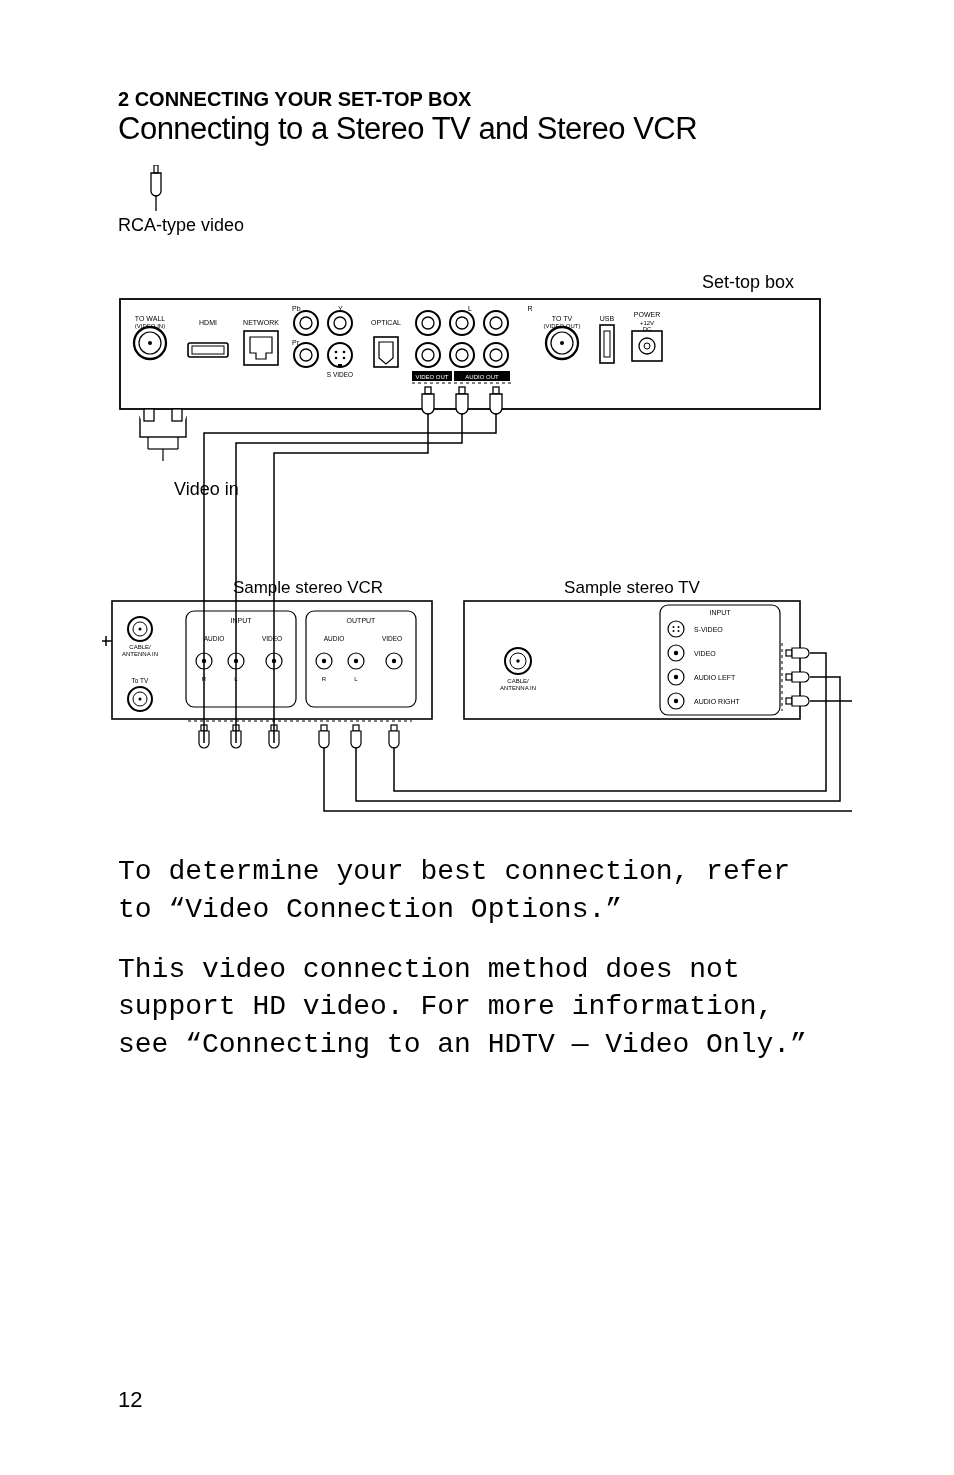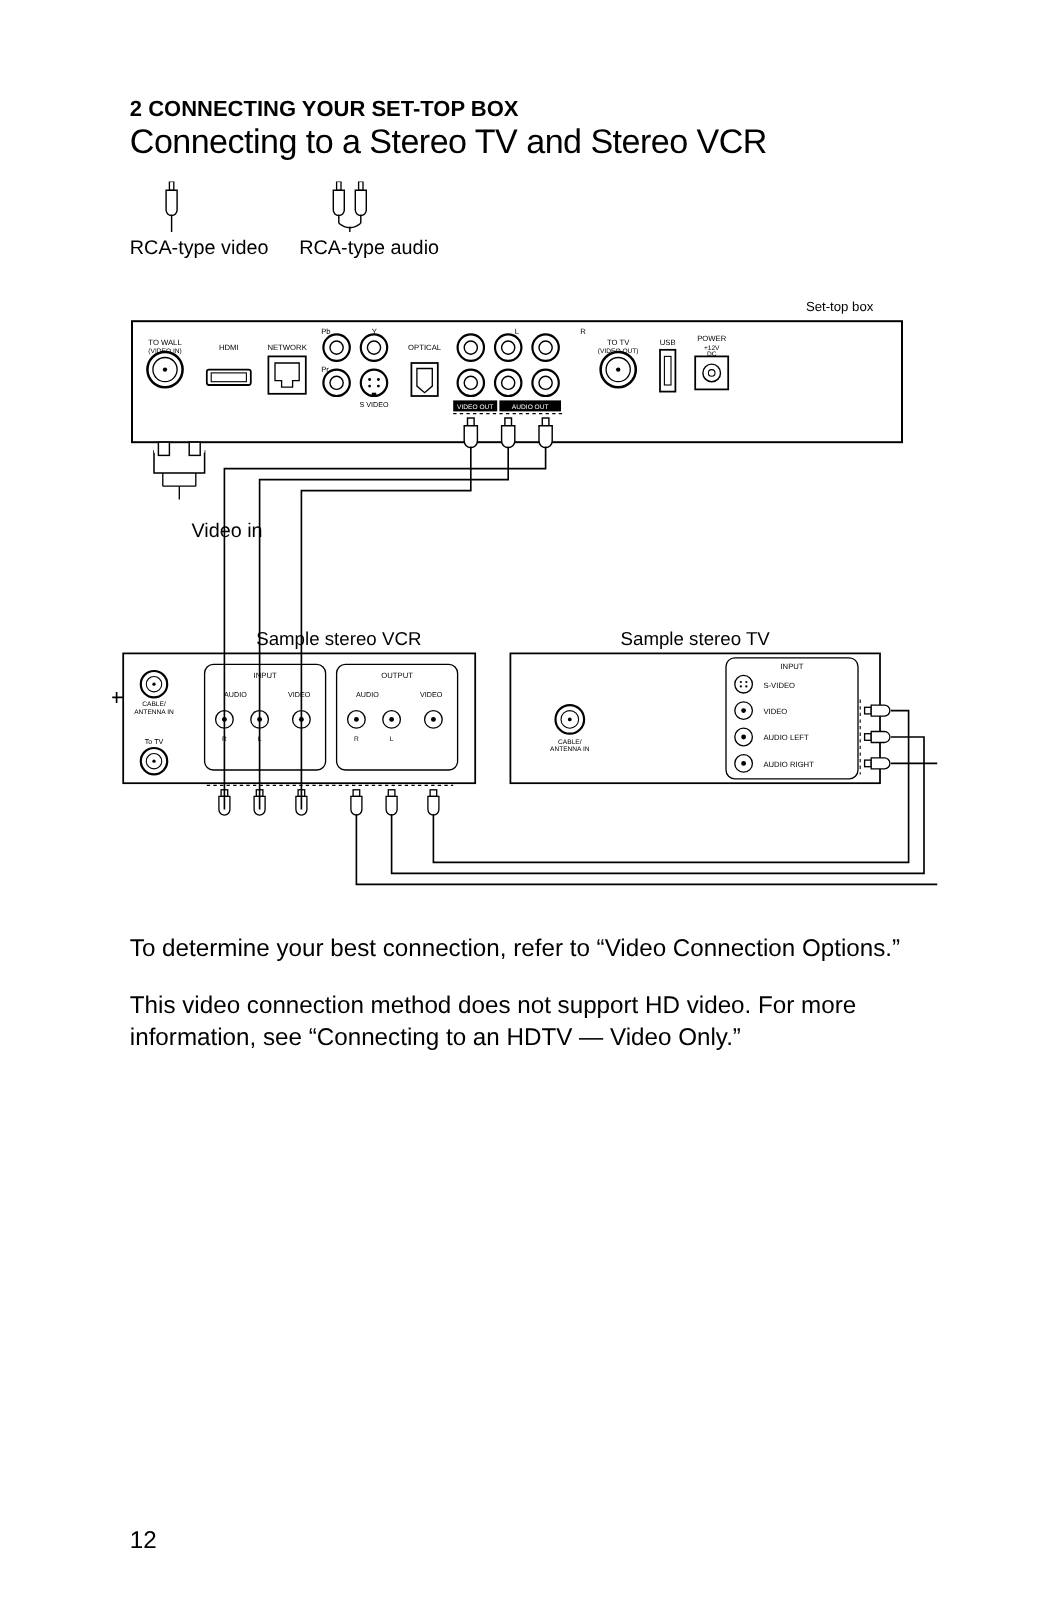--- a/index.html
+++ b/index.html
@@ -17,45 +17,45 @@
     }
     .main-title {
       font-size: 31px;
       font-weight: normal;
       margin-bottom: 18px;
       font-family: Arial, Helvetica, sans-serif;
       letter-spacing: -0.5px;
     }
     .cable-legend {
       display: flex;
-      gap: 28px;
+      gap: 54px;
       margin-bottom: 36px;
       align-items: flex-end;
     }
     .cable-item { text-align: left; }
     .cable-svg { height: 46px; display: block; margin-left: 28px; margin-bottom: 4px;}
     .cable-label { font-size: 18px; }
     .diagram-block {
       width: 720px;
       margin-bottom: 34px;
       position: relative;
       margin-left: -26px;
     }
     .settop-label {
       text-align: right;
-      font-size: 12px;
+      font-size: 18px;
       margin-right: 18px;
       margin-bottom: 2px;
     }
 
     .body-para {
-      font-size: 22px;
+      font-size: 28px;
       line-height: 1.35;
       margin-bottom: 22px;
-      font-family: Liberation Sans, sans-serif;
+      font-family: Liberation Mono, monospace;
       font-weight: 300;
     }
     .page-num {
       position: absolute;
       bottom: 62px;
       left: 118px;
       font-size: 22px;
     }
   </style>
 </head>
@@ -66,33 +66,20 @@
 
 <div class="cable-legend">
   <div class="cable-item">
     <svg class="cable-svg" width="20" height="46" viewBox="0 0 20 46">
       <rect x="8" y="0" width="4" height="8" fill="none" stroke="#000" stroke-width="1.2"></rect>
       <path d="M5 8 h10 v18 a5 5 0 0 1 -10 0 z" fill="none" stroke="#000" stroke-width="1.3"></path>
       <line x1="10" y1="30" x2="10" y2="46" stroke="#000" stroke-width="1.3"></line>
     </svg>
     <div class="cable-label">RCA-type video</div>
   </div>
-  <div class="cable-item">
-    <svg class="cable-svg" width="38" height="46" viewBox="0 0 38 46">
-      <rect x="6" y="0" width="4" height="8" fill="none" stroke="#000" stroke-width="1.2"></rect>
-      <path d="M3 8 h10 v18 a5 5 0 0 1 -10 0 z" fill="none" stroke="#000" stroke-width="1.3"></path>
-      <line x1="8" y1="30" x2="8" y2="38" stroke="#000" stroke-width="1.3"></line>
-      <rect x="26" y="0" width="4" height="8" fill="none" stroke="#000" stroke-width="1.2"></rect>
-      <path d="M23 8 h10 v18 a5 5 0 0 1 -10 0 z" fill="none" stroke="#000" stroke-width="1.3"></path>
-      <line x1="28" y1="30" x2="28" y2="38" stroke="#000" stroke-width="1.3"></line>
-      <path d="M8 38 q10 8 20 0" fill="none" stroke="#000" stroke-width="1.3"></path>
-      <line x1="18" y1="41" x2="18" y2="46" stroke="#000" stroke-width="1.3"></line>
-    </svg>
-    <div class="cable-label">RCA-type audio</div>
-  </div>
 </div>
 
 <div class="diagram-block">
   <div class="settop-label">Set-top box</div>
 
   
   <svg width="760" height="520" viewBox="0 0 760 520">
 
     <rect x="28" y="4" width="700" height="110" fill="none" stroke="#000" stroke-width="1.8"></rect>
 

